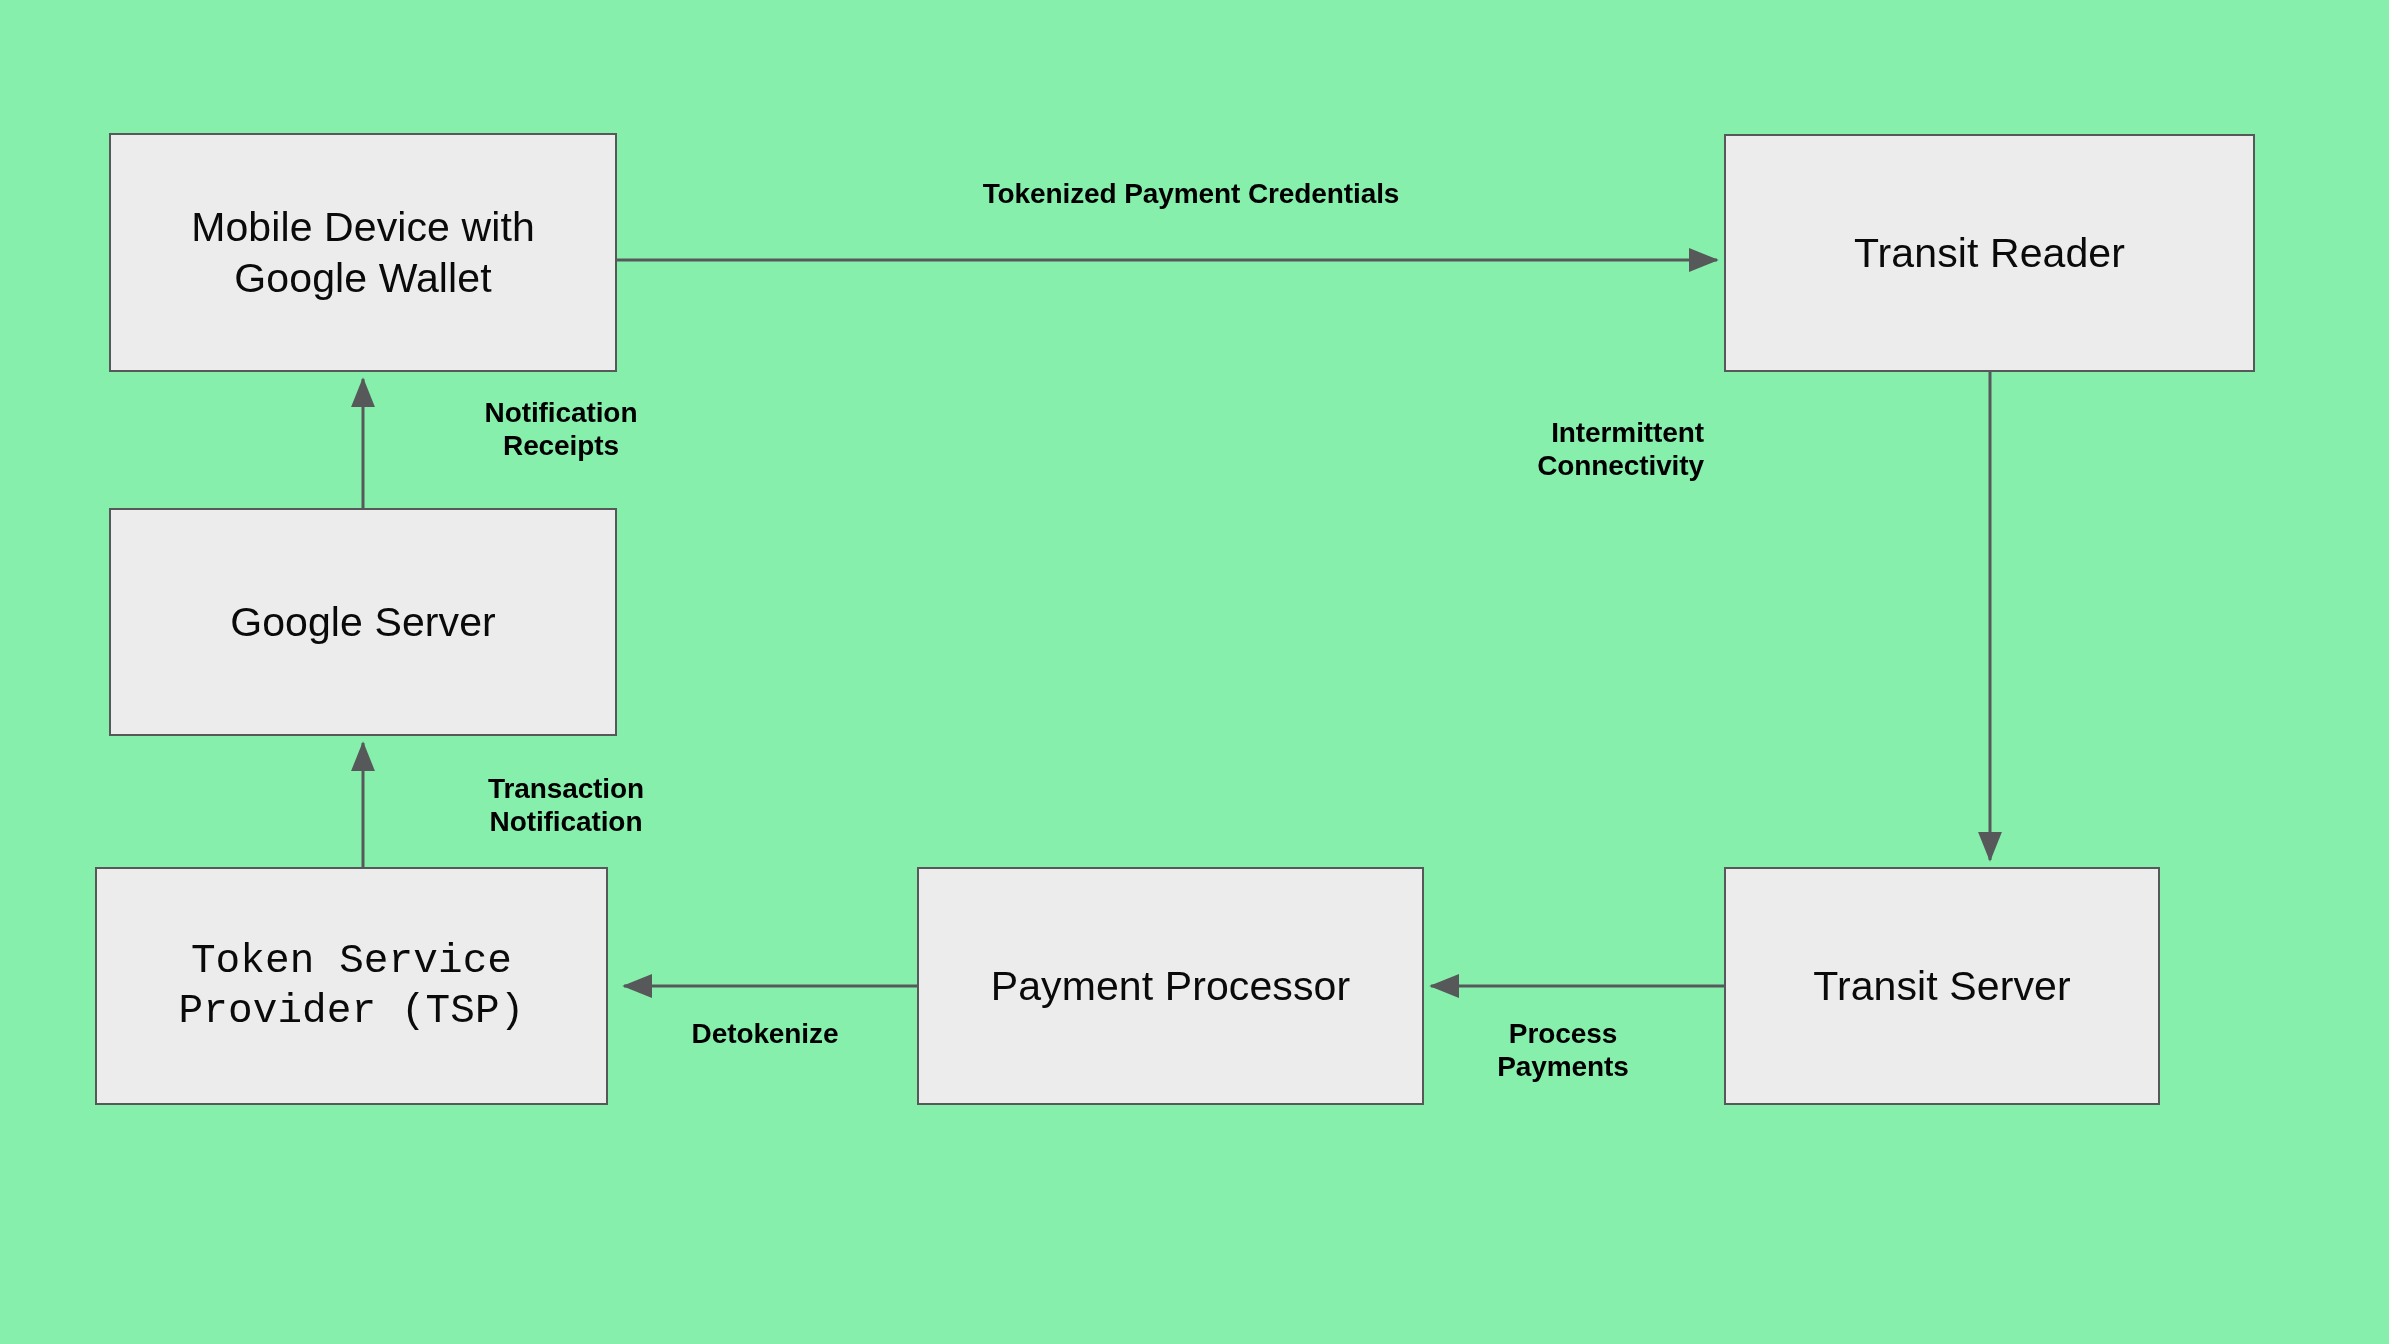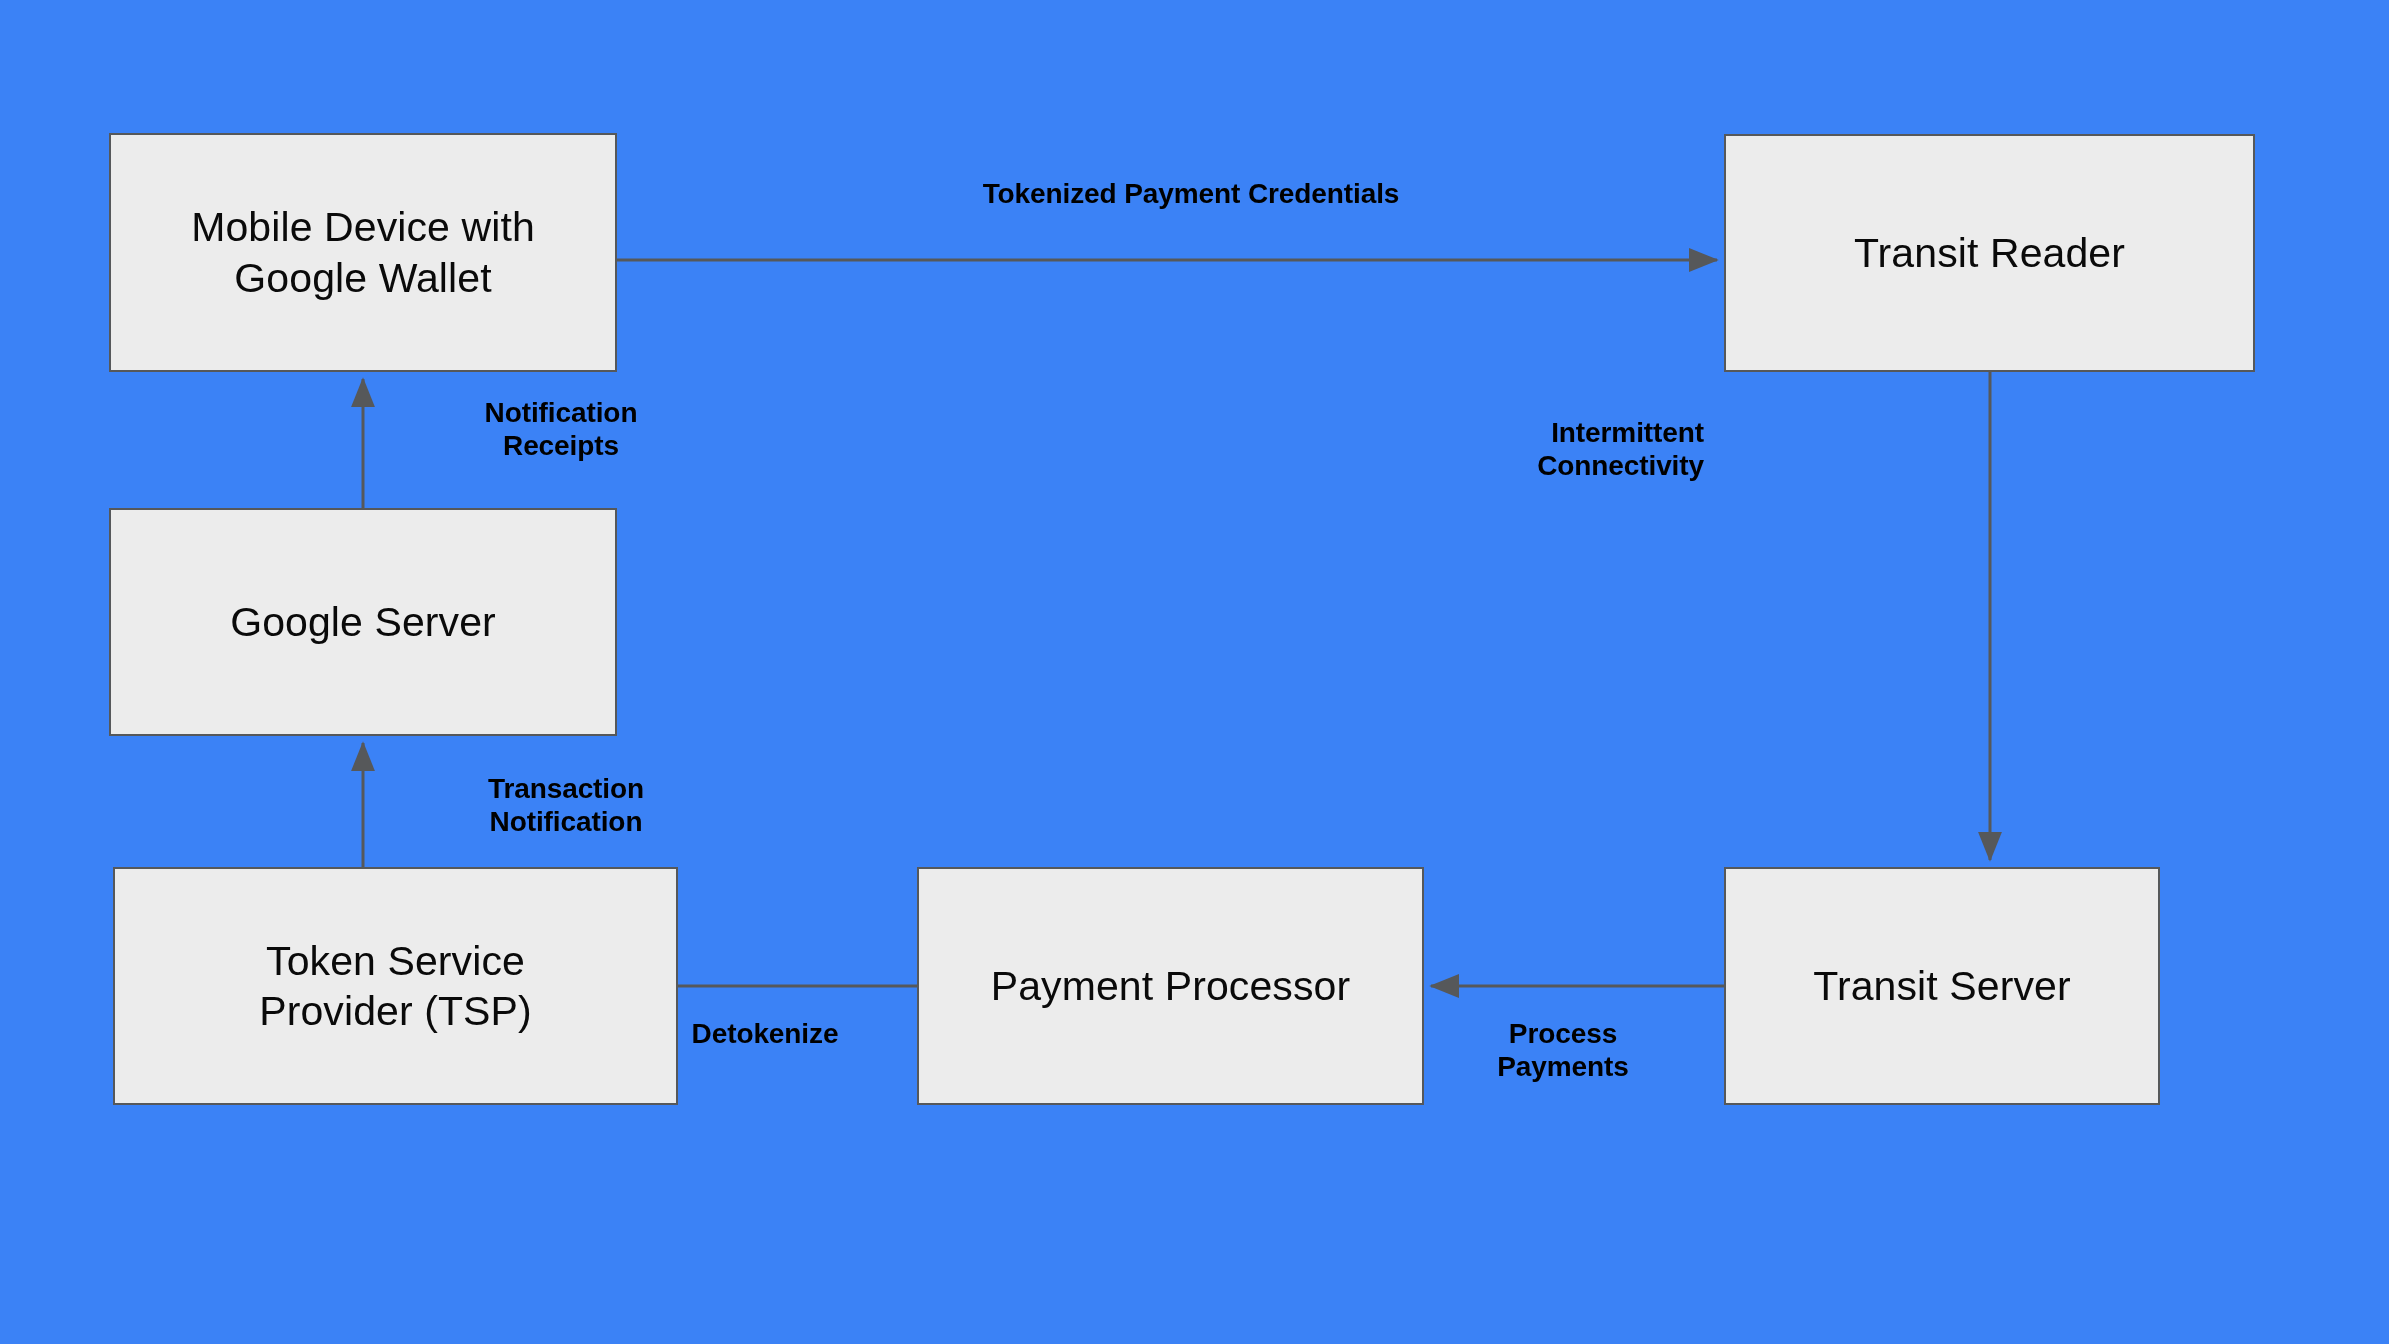--- a/index.html
+++ b/index.html
@@ -8,21 +8,21 @@
     padding: 0;
     background: #ffffff;
   }
   body {
     font-family: "Liberation Sans", sans-serif;
   }
   #canvas {
     position: relative;
     width: 2389px;
     height: 1344px;
-    background: #3b82f6;
+    background: #86efac;
     overflow: hidden;
   }
   #wires {
     position: absolute;
     left: 0;
     top: 0;
     width: 2389px;
     height: 1344px;
   }
   .node {
@@ -50,21 +50,21 @@
     white-space: pre-line;
     letter-spacing: -0.1px;
   }
   .lbl-center { text-align: center; }
   .lbl-left   { text-align: center; }
   .lbl-right  { text-align: right; margin-top: 20px; }
 
   
   #node-mobile-device   { left:109px;  top:133px;  width:508px; height:239px; }
   #node-google-server   { left:109px;  top:508px;  width:508px; height:228px; }
-  #node-tsp             { left:113px;  top:867px;  width:565px; height:238px; }
+  #node-tsp             { left:95px;  top:867px;  width:513px; height:238px;font-family:Liberation Mono, monospace; }
   #node-payment-proc    { left:917px;  top:867px;  width:507px; height:238px; }
   #node-transit-reader  { left:1724px; top:134px;  width:531px; height:238px; }
   #node-transit-server  { left:1724px; top:867px;  width:436px; height:238px;text-align:center; }
 
   
   #label-tokenized      { left:841px;  top:177px;  width:700px; }
   #label-notification   { left:396px;  top:396px;  width:330px; }
   #label-transaction    { left:396px;  top:772px;  width:340px; }
   #label-detokenize     { left:600px;  top:1017px; width:330px; }
   #label-process        { left:1424px; top:1017px; width:278px; }

